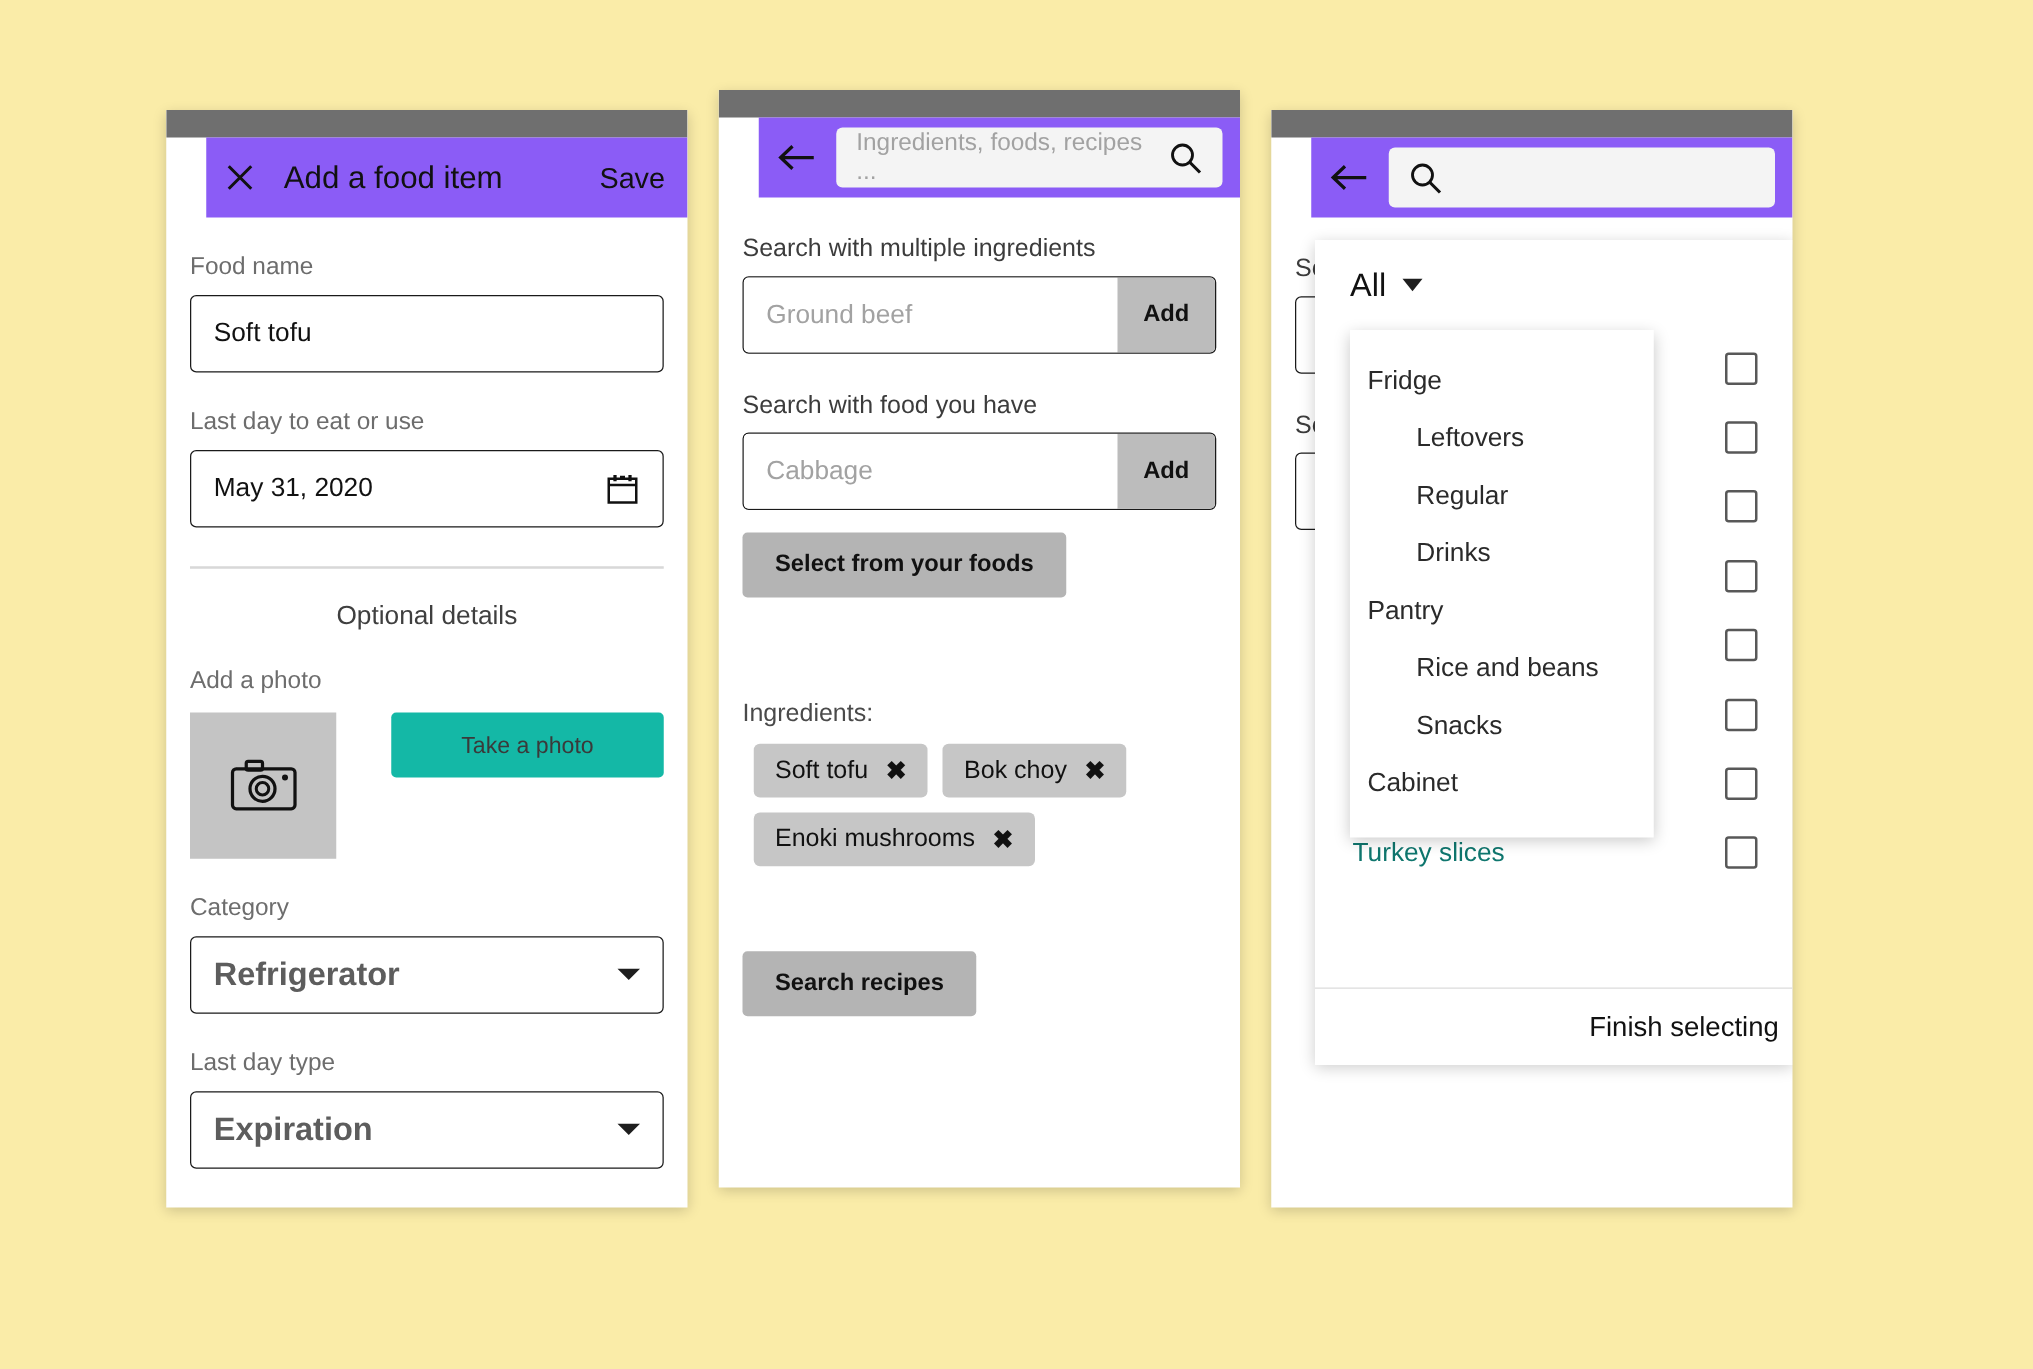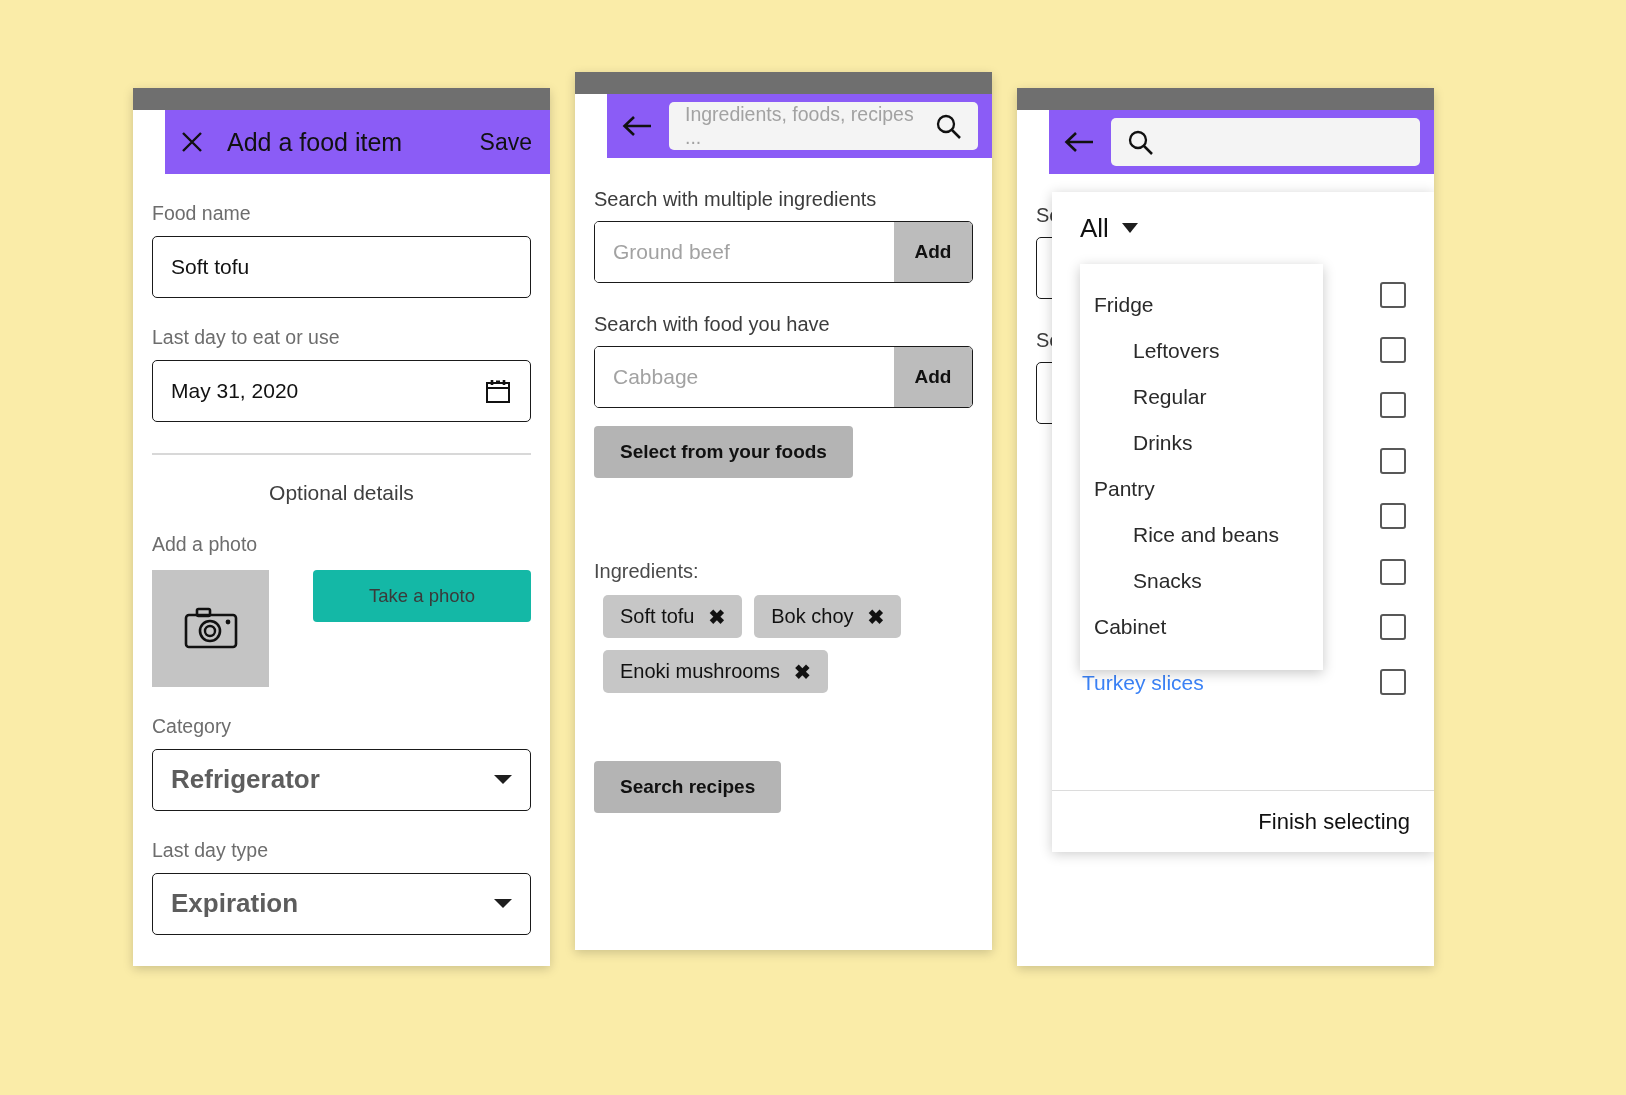--- a/index.html
+++ b/index.html
@@ -129,26 +129,26 @@
   .caret-sm {
     width: 0; height: 0; border-left: 8px solid transparent;
     border-right: 8px solid transparent; border-top: 10px solid #1e1e1e;
   }
   .sheet-list { flex: 1; position: relative; }
   .frow {
     position: absolute; right: 28px; width: 26px; height: 26px;
     border: 2.4px solid #585858; border-radius: 3px; cursor: pointer;
   }
   .fitem {
-    position: absolute; left: 30px; font-size: 21px; color: #3b82f6; text-align: center;
+    position: absolute; left: 30px; font-size: 21px; color: #0f766e; text-align: center;
   }
   .sheet-footer {
     height: 62px; border-top: 1.4px solid #dcdcdc;
     display: flex; align-items: center; justify-content: flex-end;
-    padding-right: 24px;
+    padding-right: 11px;
   }
   .finish { font-size: 22px; color: #111; cursor: pointer; }
   
   .popover {
     position: absolute; left: 63px; top: 176px; width: 243px;
     background: #fff; box-shadow: 0 3px 12px rgba(0,0,0,.22);
     z-index: 9; padding: 18px 0 20px 0;
   }
   .pop-item {
     font-size: 21px; color: #2a2a2a; padding: 11px 0 11px 14px; cursor: pointer;

